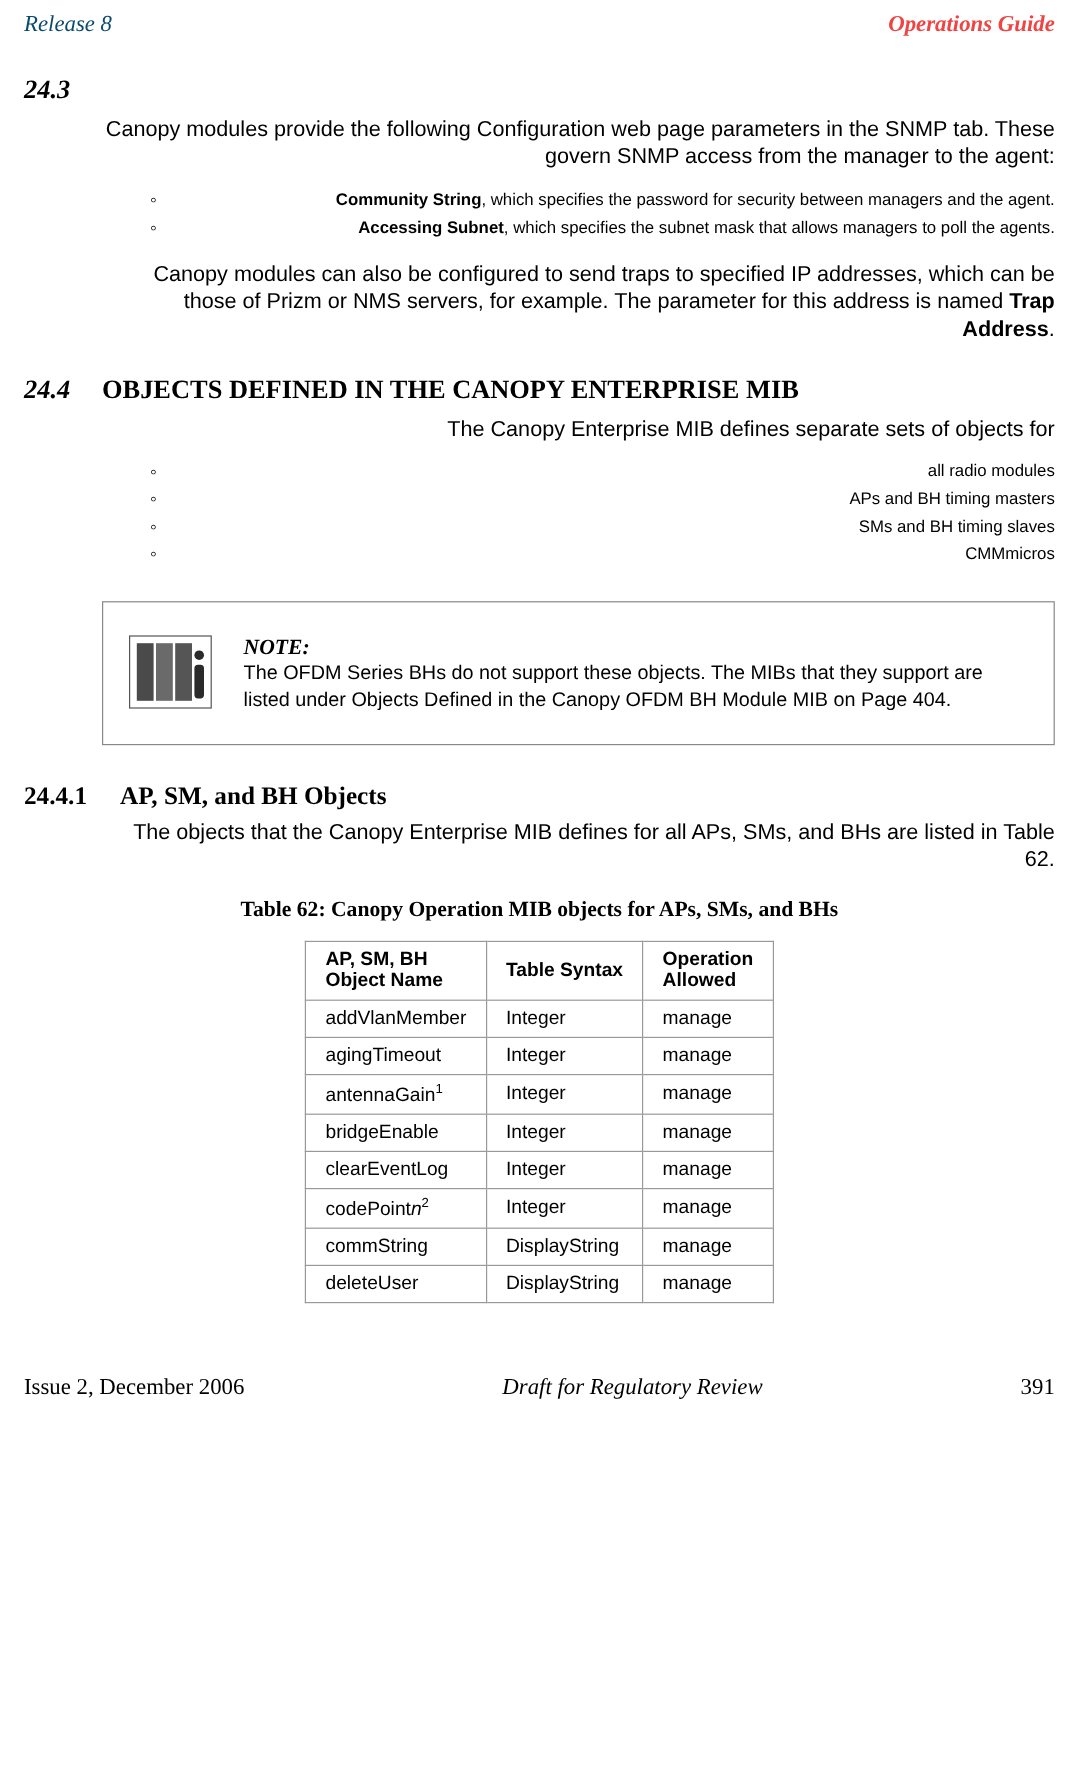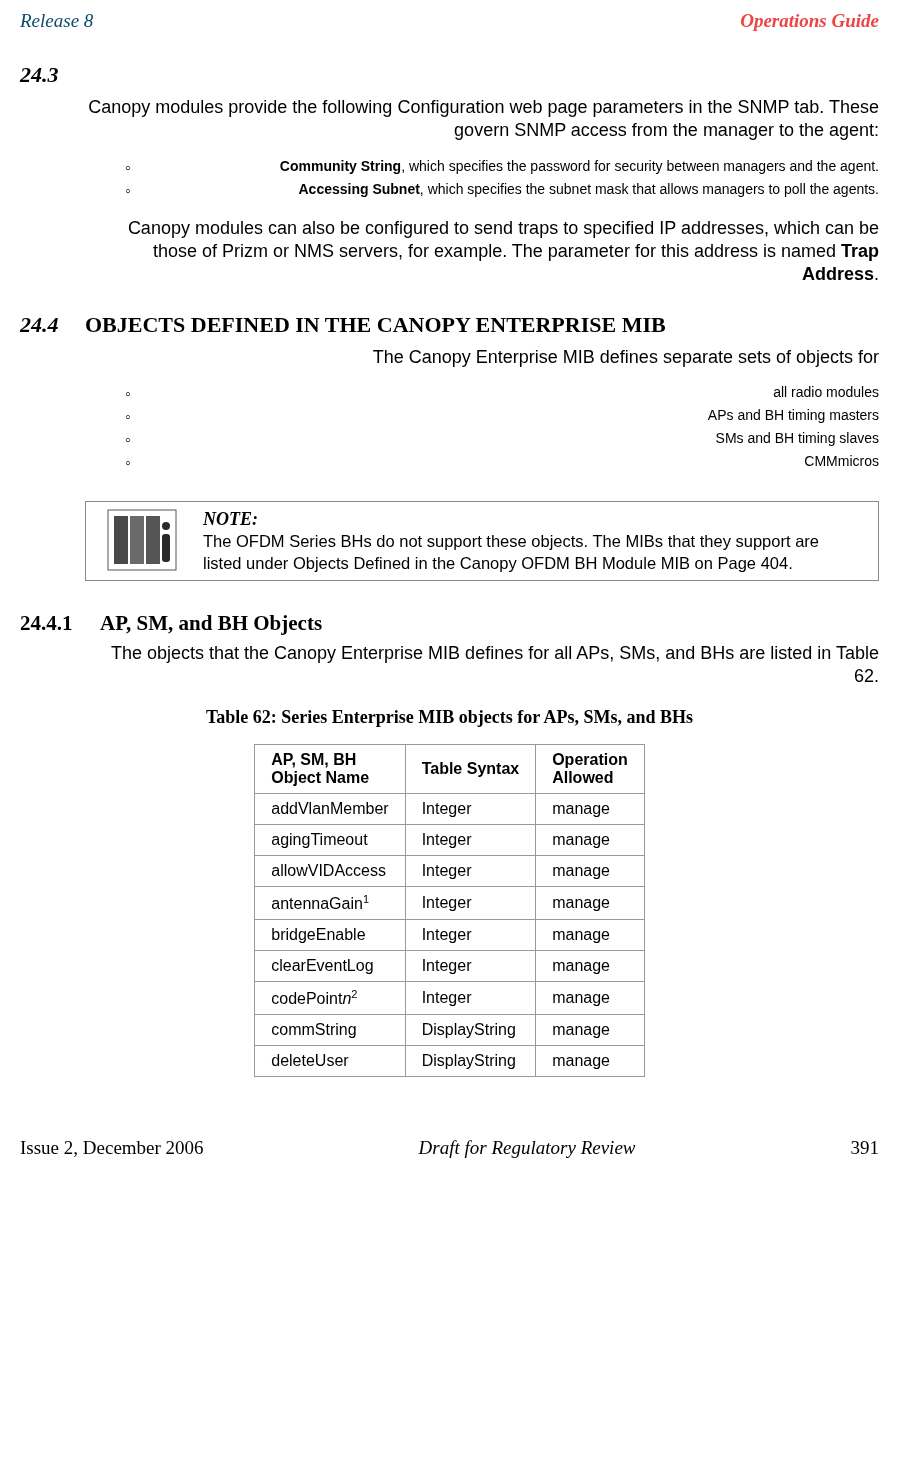--- a/index.html
+++ b/index.html
@@ -62,21 +62,21 @@
     content: "◦";
     position: absolute;
     left: 40px;
     top: 0;
     font-size: 16px;
   }
   .bold { font-weight: bold; }
   .note-box {
     border: 1px solid #888;
     margin: 30px 0 30px 65px;
-    padding: 6px 20px;
+    padding: 26px 20px;
     display: flex;
     align-items: flex-start;
     gap: 25px;
   }
   .note-icon { flex-shrink: 0; }
   .note-icon svg { display: block; }
   .note-body {
     font-size: 16.5px;
     line-height: 1.3;
   }
@@ -174,46 +174,41 @@
   </div>
 
   <div class="subsec-head">
     <span class="subsec-num">24.4.1</span>
     <span>AP, SM, and BH Objects</span>
   </div>
   <div class="body-indent">
     <p class="para"><span>The objects that the Canopy Enterprise MIB defines for all APs, SMs, and BHs are listed in </span><span class="link">Table 62</span><span>.</span></p>
   </div>
 
-  <div class="table-caption">Table 62: Series Enterprise MIB objects for APs, SMs, and BHs</div>
+  <div class="table-caption">Table 62: Canopy Operation MIB objects for APs, SMs, and BHs</div>
   <table class="mib">
     <thead>
       <tr>
         <th><span>AP, SM, BH</span><br><span>Object Name</span></th>
         <th>Table Syntax</th>
         <th><span>Operation</span><br><span>Allowed</span></th>
       </tr>
     </thead>
     <tbody id="mib-tbody">
         <tr>
           <td>addVlanMember</td>
           <td>Integer</td>
           <td>manage</td>
         </tr>
         <tr>
           <td>agingTimeout</td>
           <td>Integer</td>
           <td>manage</td>
         </tr>
         <tr>
-          <td>allowVIDAccess</td>
-          <td>Integer</td>
-          <td>manage</td>
-        </tr>
-        <tr>
           <td>antennaGain<sup>1</sup></td>
           <td>Integer</td>
           <td>manage</td>
         </tr>
         <tr>
           <td>bridgeEnable</td>
           <td>Integer</td>
           <td>manage</td>
         </tr>
         <tr>

